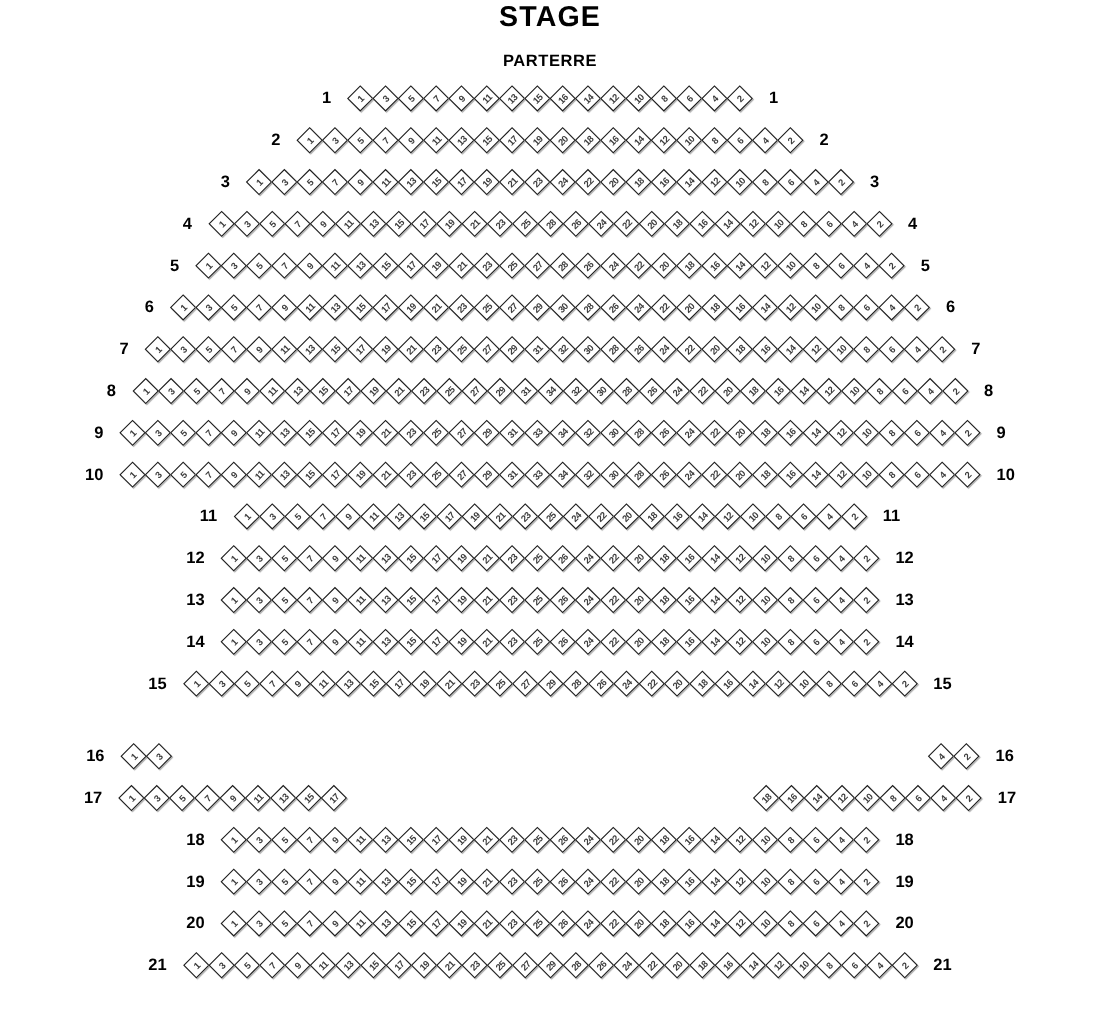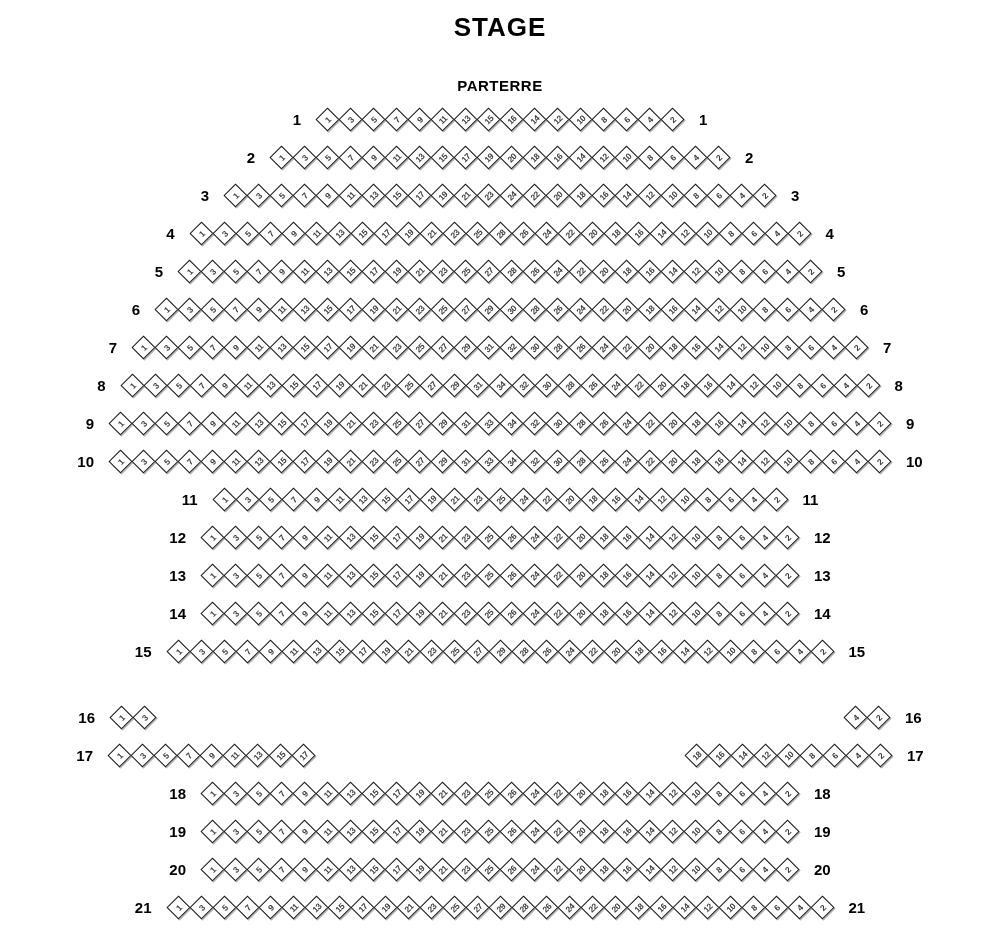--- a/index.html
+++ b/index.html
@@ -1,19 +1,19 @@
 <!DOCTYPE html>
 <html><head>
 <meta charset="utf-8">
 <style>
   html,body{margin:0;padding:0;background:#ffffff;}
   body{width:1000px;height:932px;overflow:hidden;font-family:"Liberation Sans",sans-serif;color:#000;}
-  .wrap{width:1000px;padding-top:12px;}
+  .wrap{width:1000px;padding-top:0;}
   .title{text-align:center;font-size:26px;font-weight:bold;letter-spacing:1px;}
-  .section{text-align:center;font-size:15px;font-weight:bold;letter-spacing:.5px;margin-top:34px;}
+  .section{text-align:center;font-size:15px;font-weight:bold;letter-spacing:.5px;margin-top:16px;}
   .map{margin-top:6px;}
   .row{display:flex;justify-content:center;align-items:center;height:38px;}
   .row.section-gap{margin-top:28px;}
   .rlabel{font-size:15px;font-weight:bold;width:28px;line-height:23px;}
   .rlabel.left{text-align:right;margin-right:15px;}
   .rlabel.right{text-align:left;margin-left:15px;}
   .group{display:flex;}
   .seat{width:23px;height:23px;display:flex;align-items:center;justify-content:center;
         filter:drop-shadow(1.5px 1.5px 0 #b4b4b4);cursor:pointer;}
   .diamond{width:15px;height:15px;background:#fff;border:1px solid #1c1c1c;

